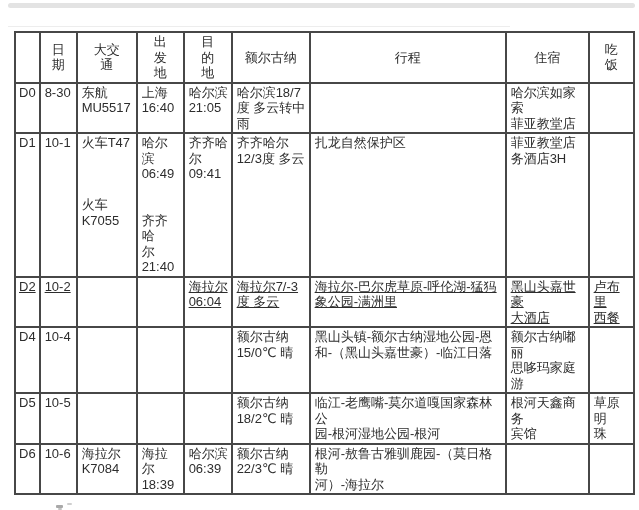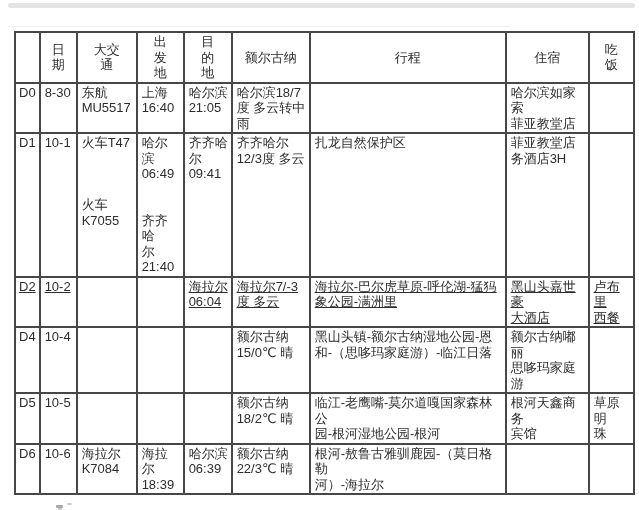--- a/index.html
+++ b/index.html
@@ -134,21 +134,21 @@
       </tr>
       <tr style="height: 40px; border-radius: 26px;">
         <td class="col-0">D4</td>
         <td class="col-1">10-4</td>
         <td class="col-2"></td>
         <td class="col-3"></td>
         <td class="col-4"></td>
         <td class="col-5">额尔古纳
 15/0℃ 晴</td>
         <td class="col-6">黑山头镇-额尔古纳湿地公园-恩
-和-（思哆玛家庭游）-临江日落</td>
+和-（黑山头嘉世豪）-临江日落</td>
         <td class="col-7">额尔古纳嘟丽
 思哆玛家庭游</td>
         <td class="col-8"></td>
       </tr>
       <tr style="height: 45px; padding-left: 12px;">
         <td class="col-0">D5</td>
         <td class="col-1">10-5</td>
         <td class="col-2"></td>
         <td class="col-3"></td>
         <td class="col-4"></td>

